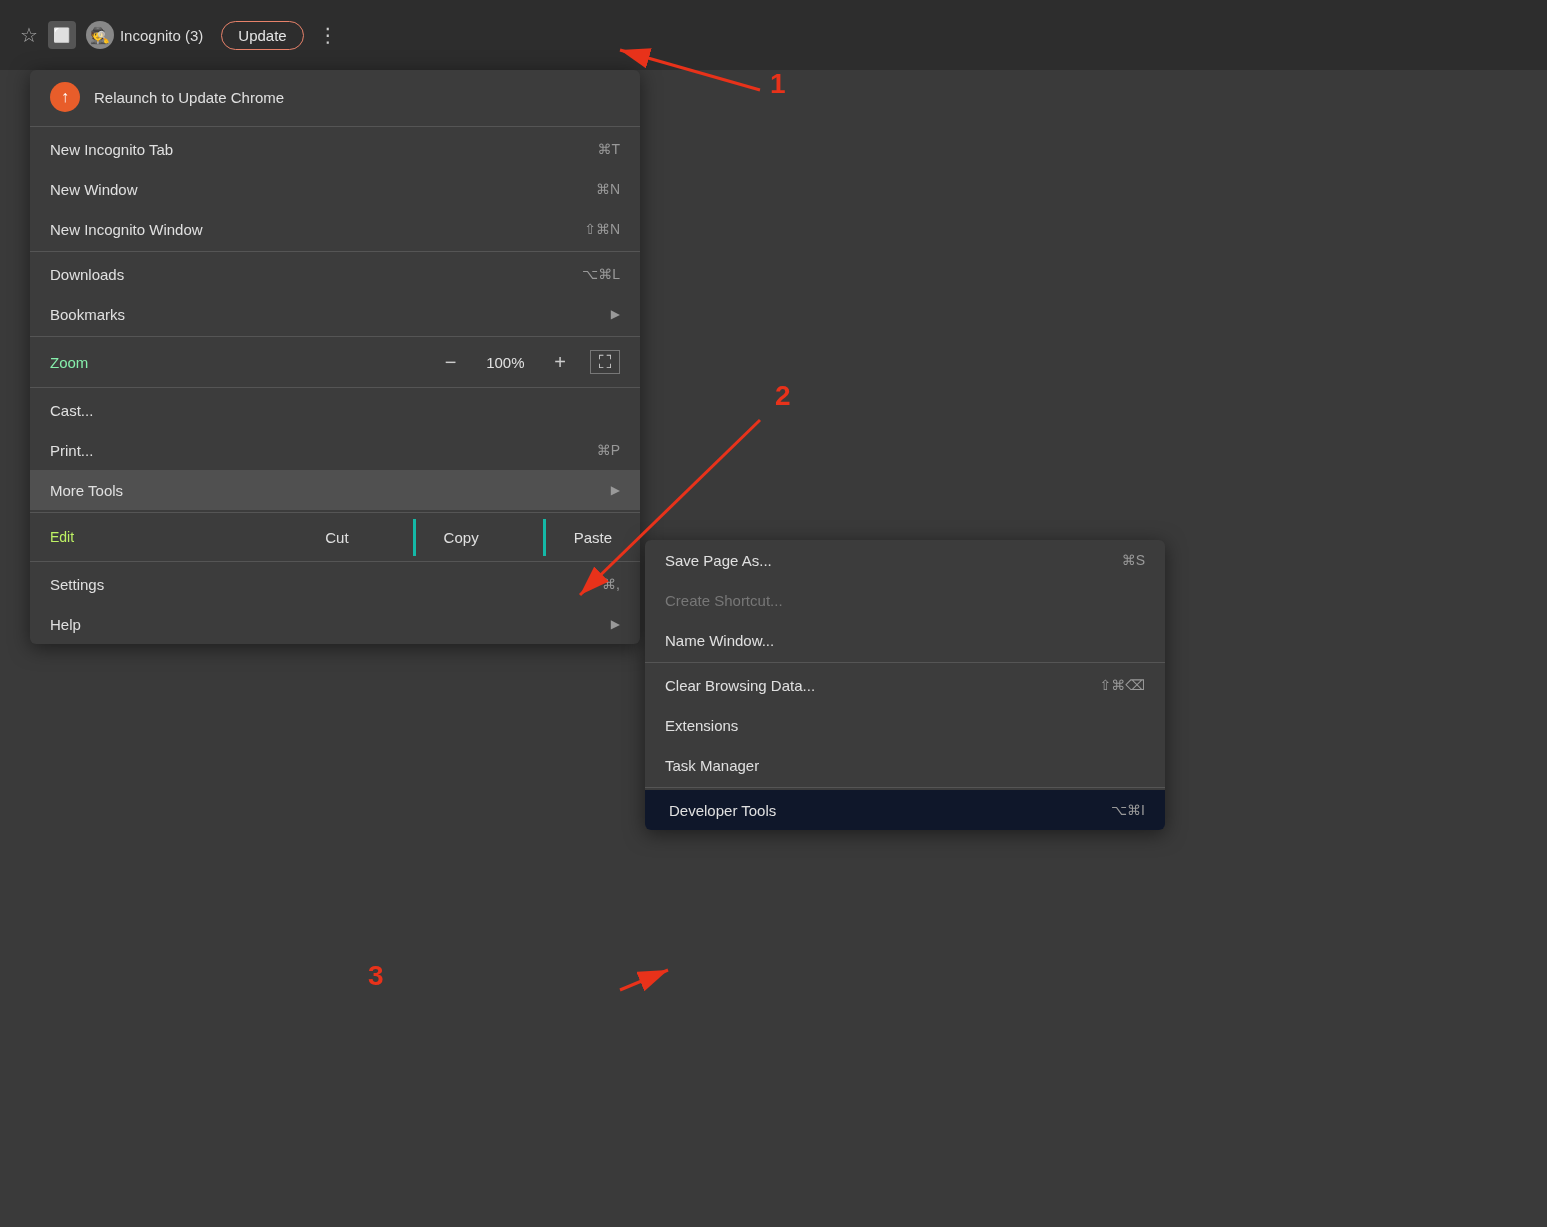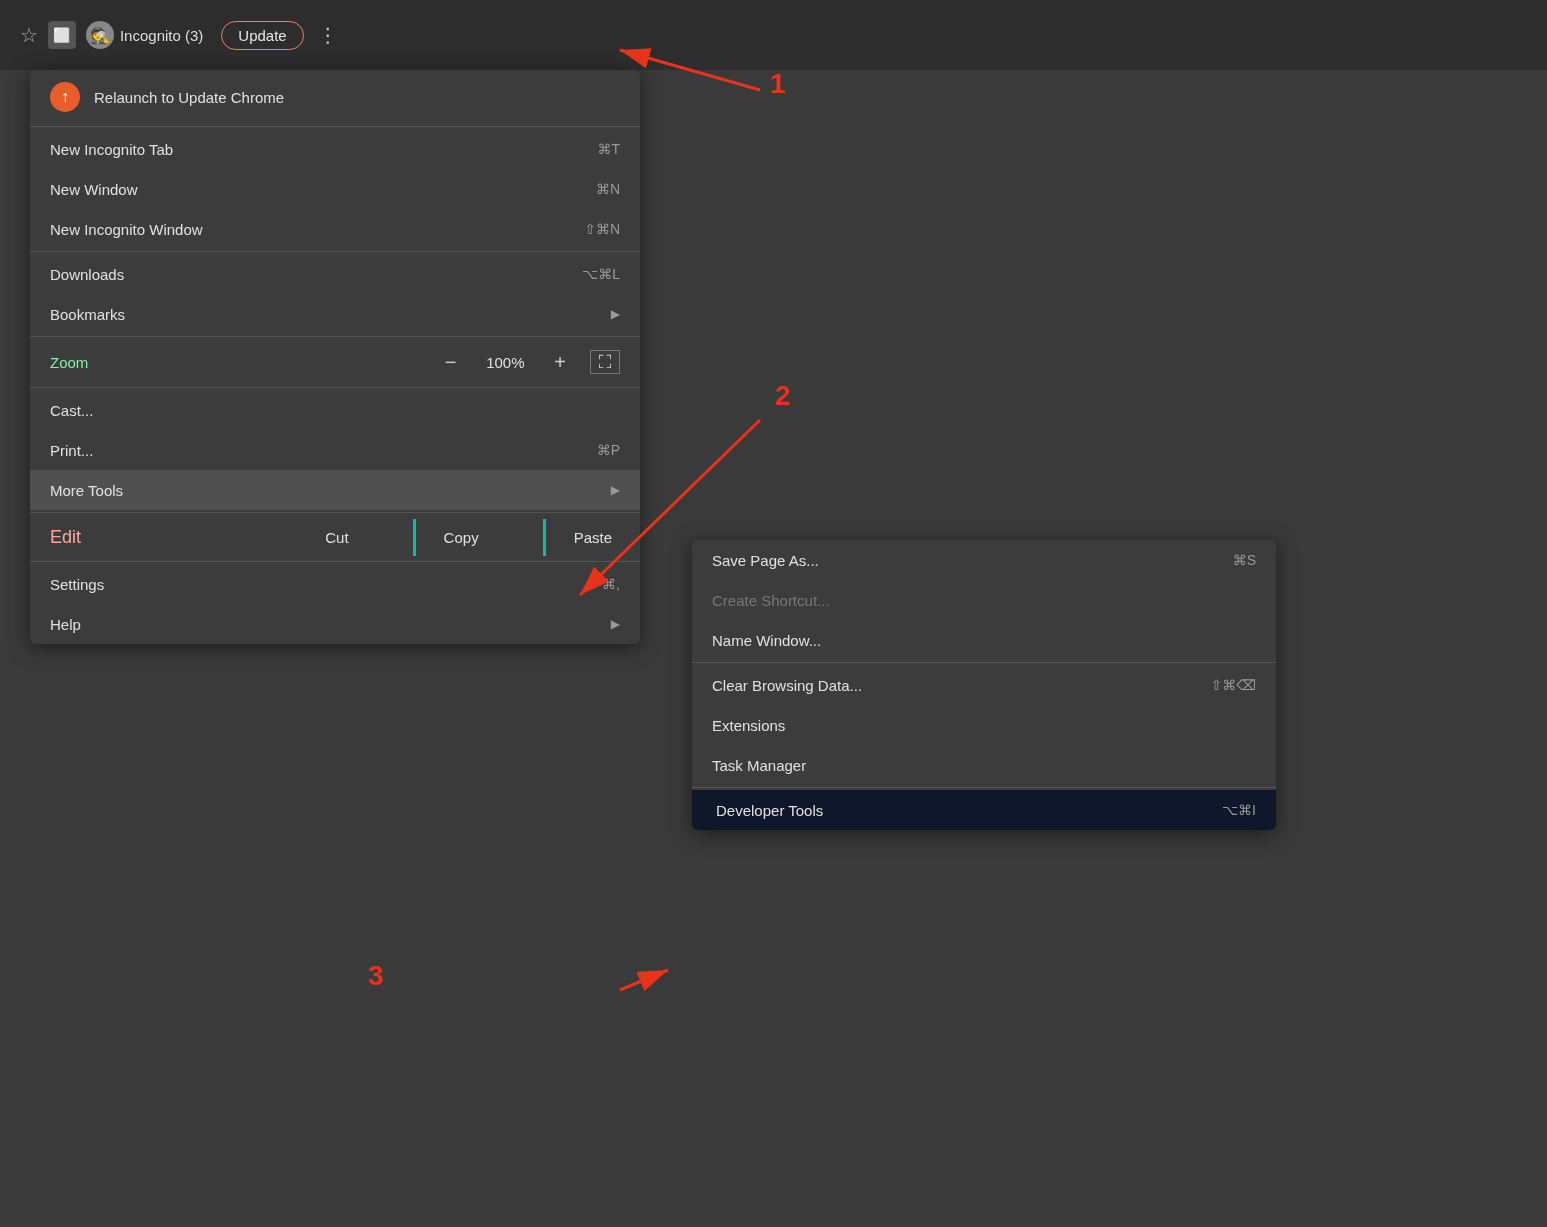--- a/index.html
+++ b/index.html
@@ -197,22 +197,22 @@
     }
 
     
     .edit-row {
       display: flex;
       align-items: center;
       padding: 0 0 0 20px;
       min-height: 44px;
     }
     .edit-label {
-      color: #fca5a5;
-      font-size: 18px;
+      color: #bef264;
+      font-size: 14px;
       min-width: 80px;
     }
     .edit-buttons {
       display: flex;
       margin-left: auto;
       gap: 36px;
     }
     .edit-btn {
       color: #e0e0e0;
       font-size: 15px;
@@ -222,27 +222,26 @@
     }
     .edit-btn:first-child {
       border-left: none;
     }
 
     
     .more-tools-menu {
       position: absolute;
       top: 540px;
       left: 645px;
-      width: 584px;
+      width: 520px;
       background: #3c3c3c;
       border-radius: 6px;
       box-shadow: 0 4px 20px rgba(0,0,0,0.5);
       overflow: hidden;
       z-index: 11;
-      margin-left: 47px;
     }
 
     .submenu-item {
       display: flex;
       align-items: center;
       justify-content: space-between;
       padding: 10px 20px;
       color: #e0e0e0;
       font-size: 15px;
       cursor: pointer;

